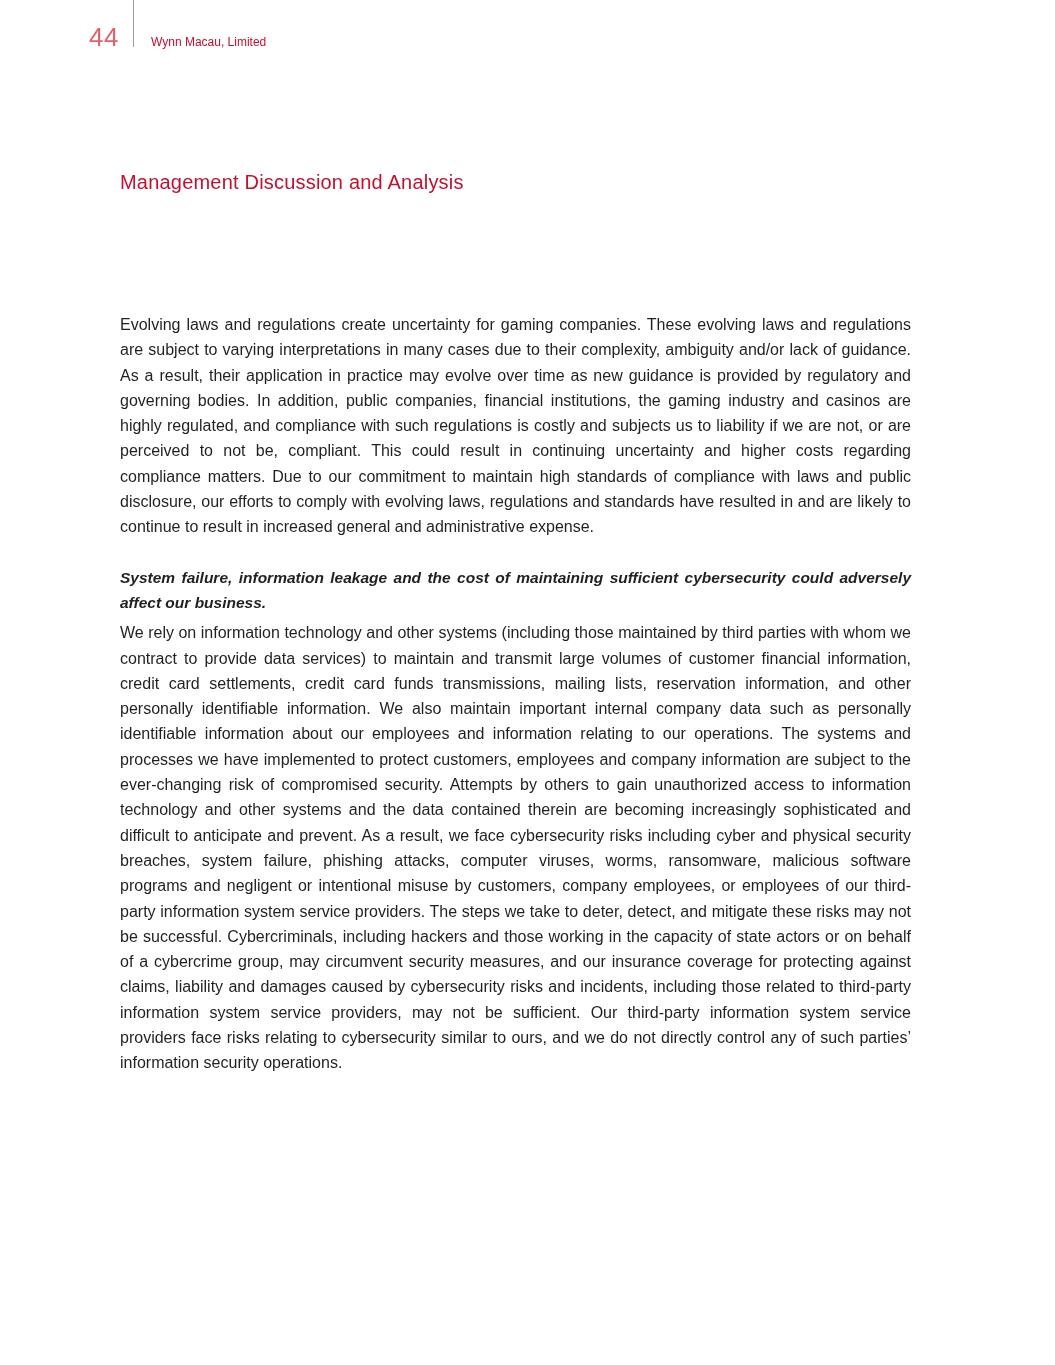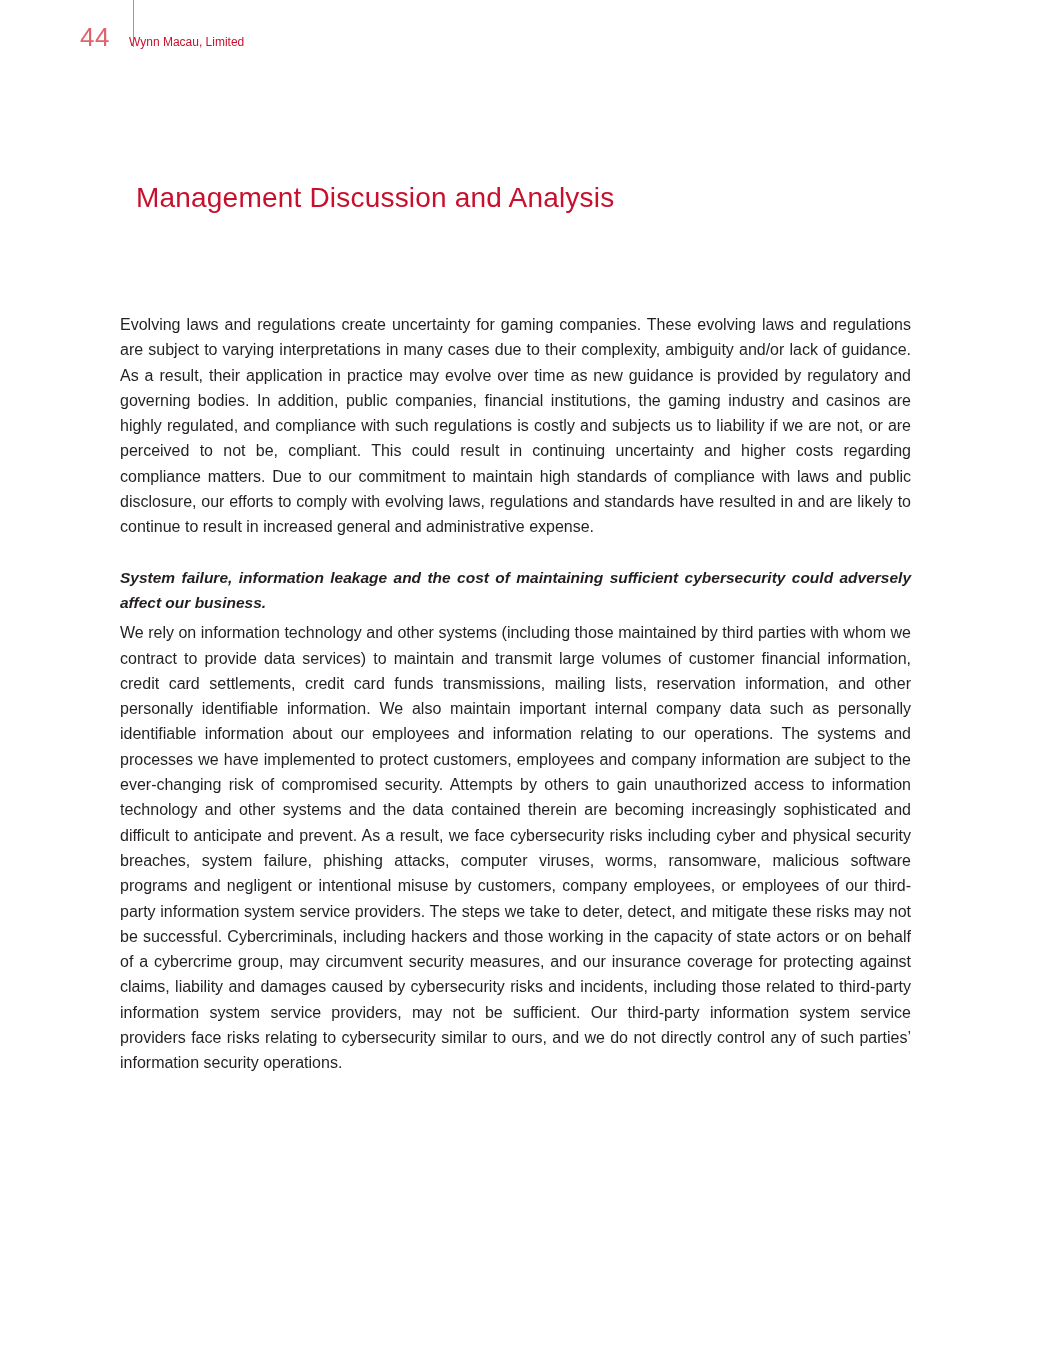--- a/index.html
+++ b/index.html
@@ -17,49 +17,49 @@
     }
     .page-header {
       position: absolute;
       left: 0;
       top: 0;
       width: 100%;
       height: 60px;
     }
     .page-number {
       position: absolute;
-      left: 80px;
+      left: 89px;
       top: 22px;
       font-size: 26px;
       line-height: 30px;
       color: #e0626a;
       letter-spacing: 0.5px;
     }
     .header-rule {
       position: absolute;
       left: 133px;
       top: 0;
       width: 1px;
       height: 47px;
       background: #9a9a9a;
     }
     .company-name {
       position: absolute;
-      left: 129px;
+      left: 151px;
       top: 35px;
       font-size: 12px;
       line-height: 14px;
       color: #c8102e;
     }
     .section-title {
       position: absolute;
       left: 120px;
       top: 165px;
-      margin: 16px;
-      font-size: 28px;
+      margin: 0;
+      font-size: 20px;
       font-weight: normal;
       line-height: 34px;
       color: #c8102e;
       letter-spacing: 0.2px;
     }
     .content {
       position: absolute;
       left: 120px;
       top: 307px;
       width: 791px;

